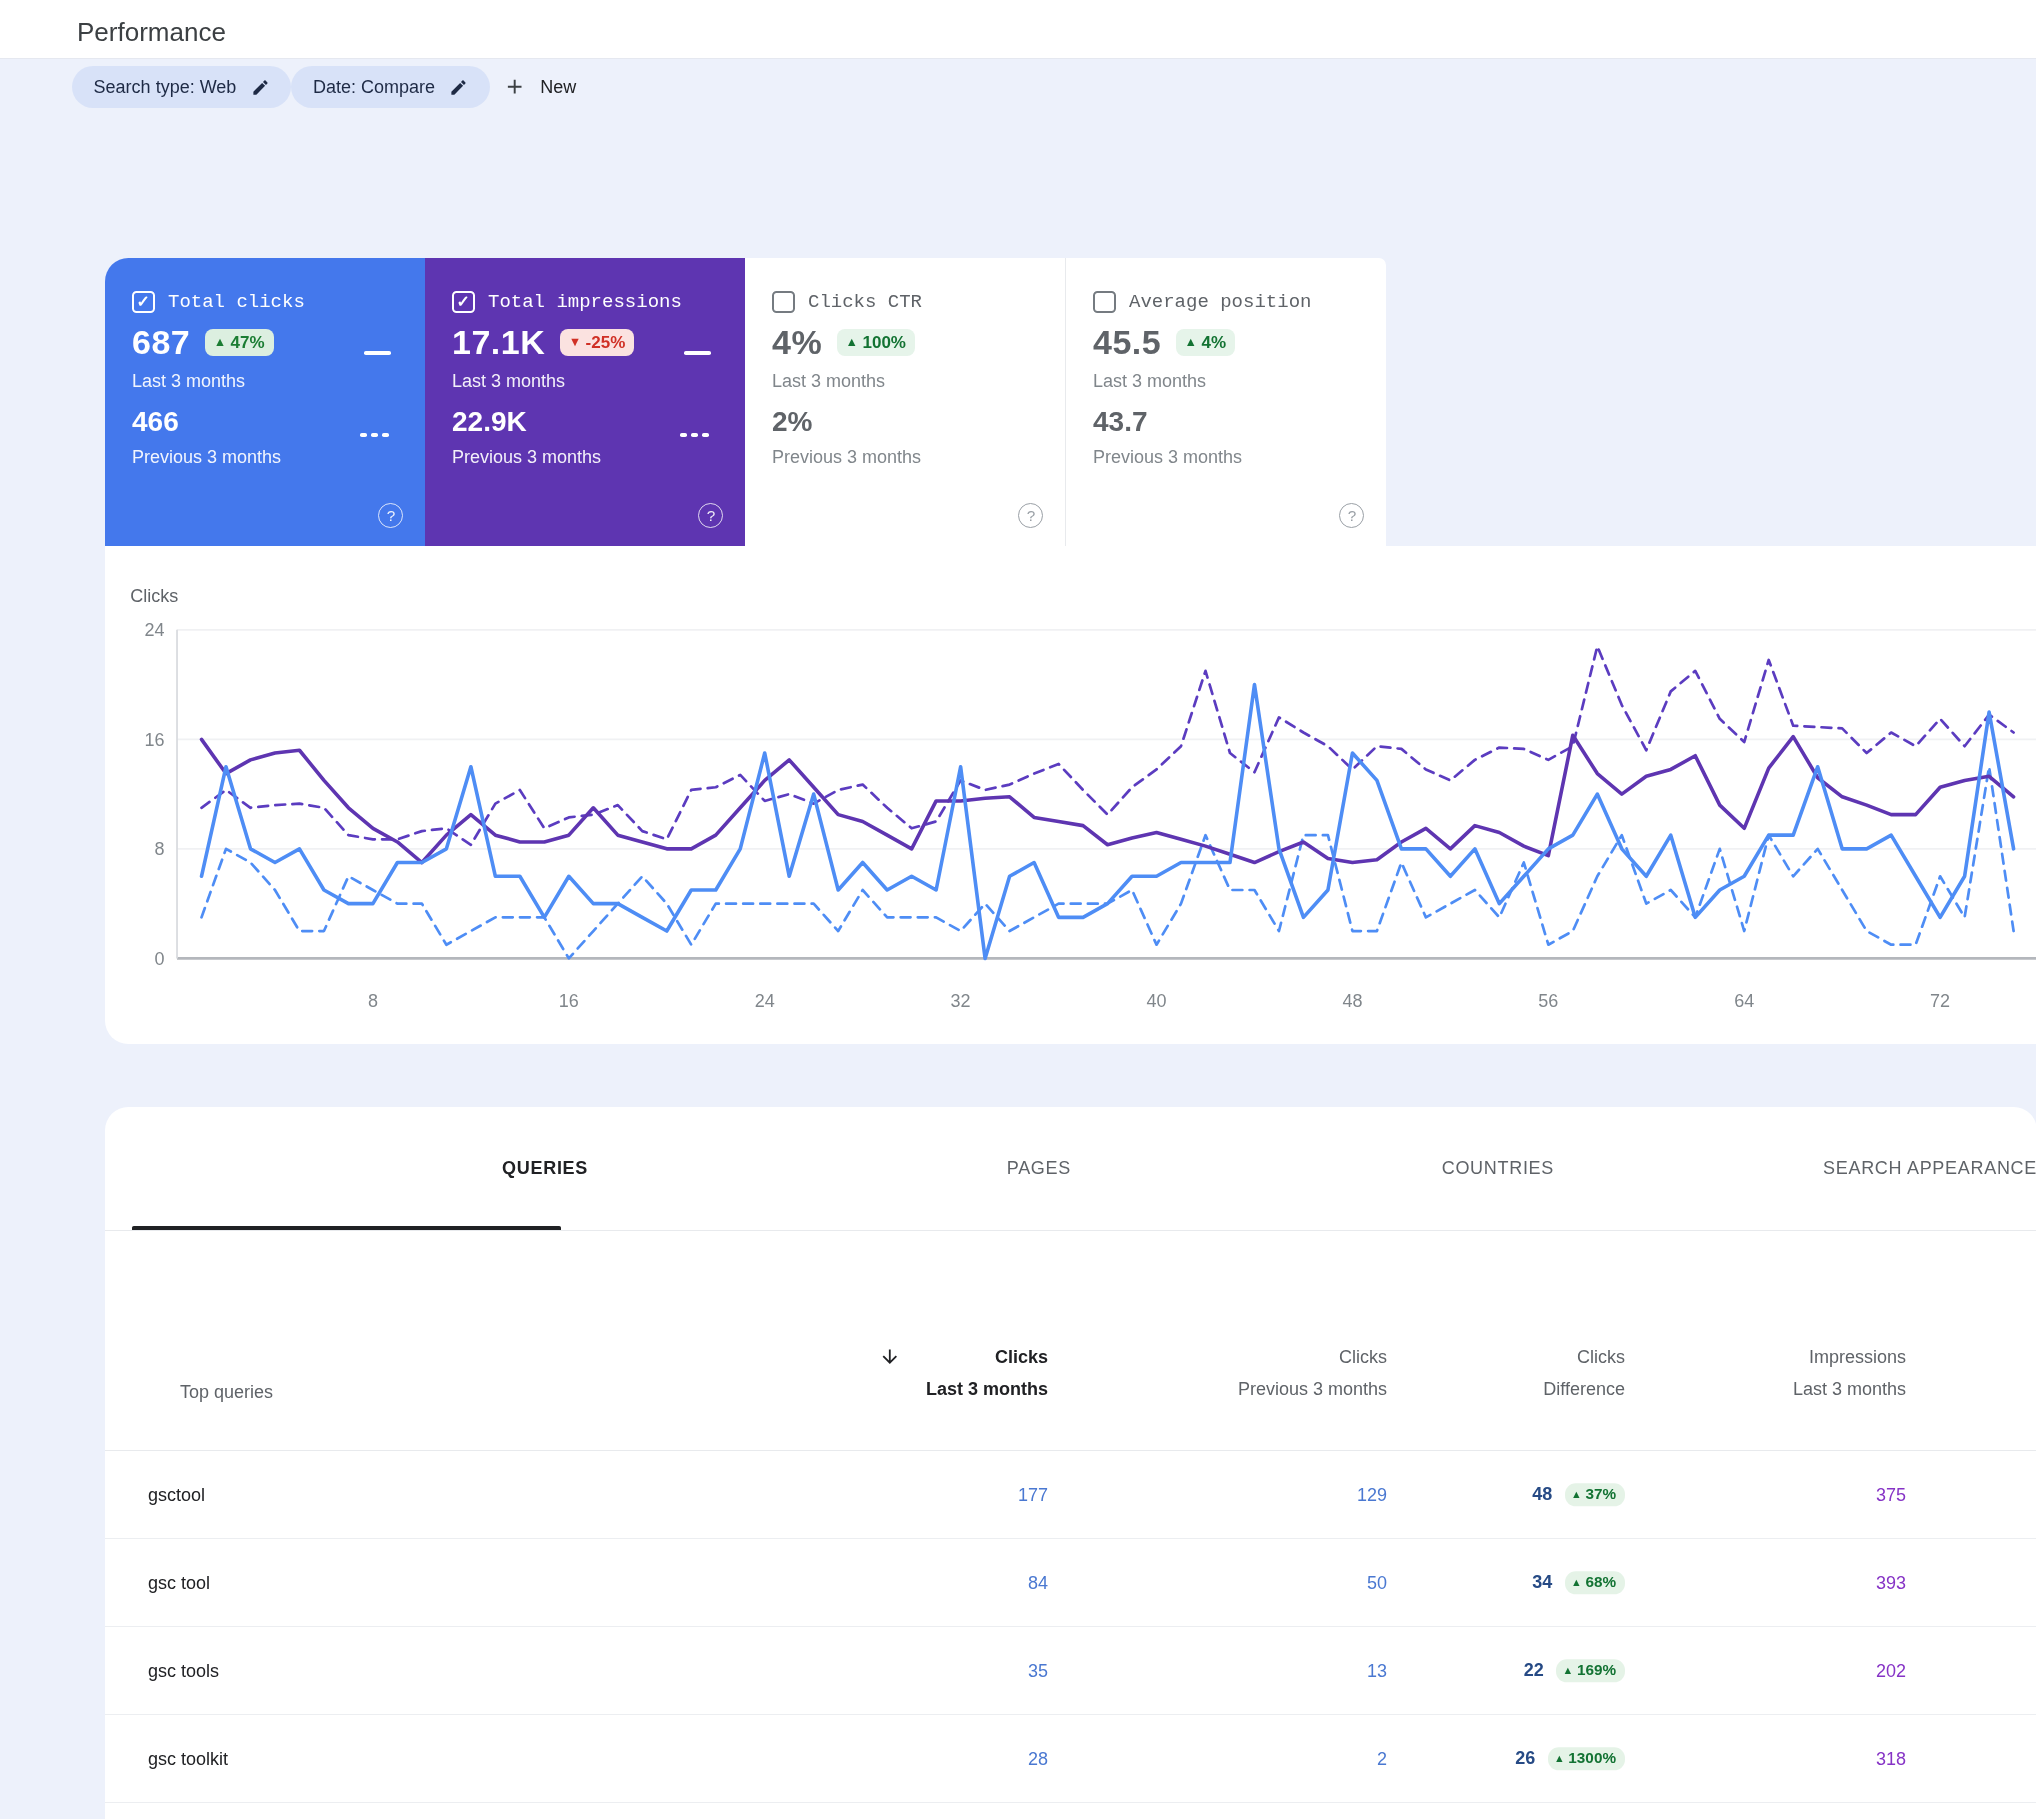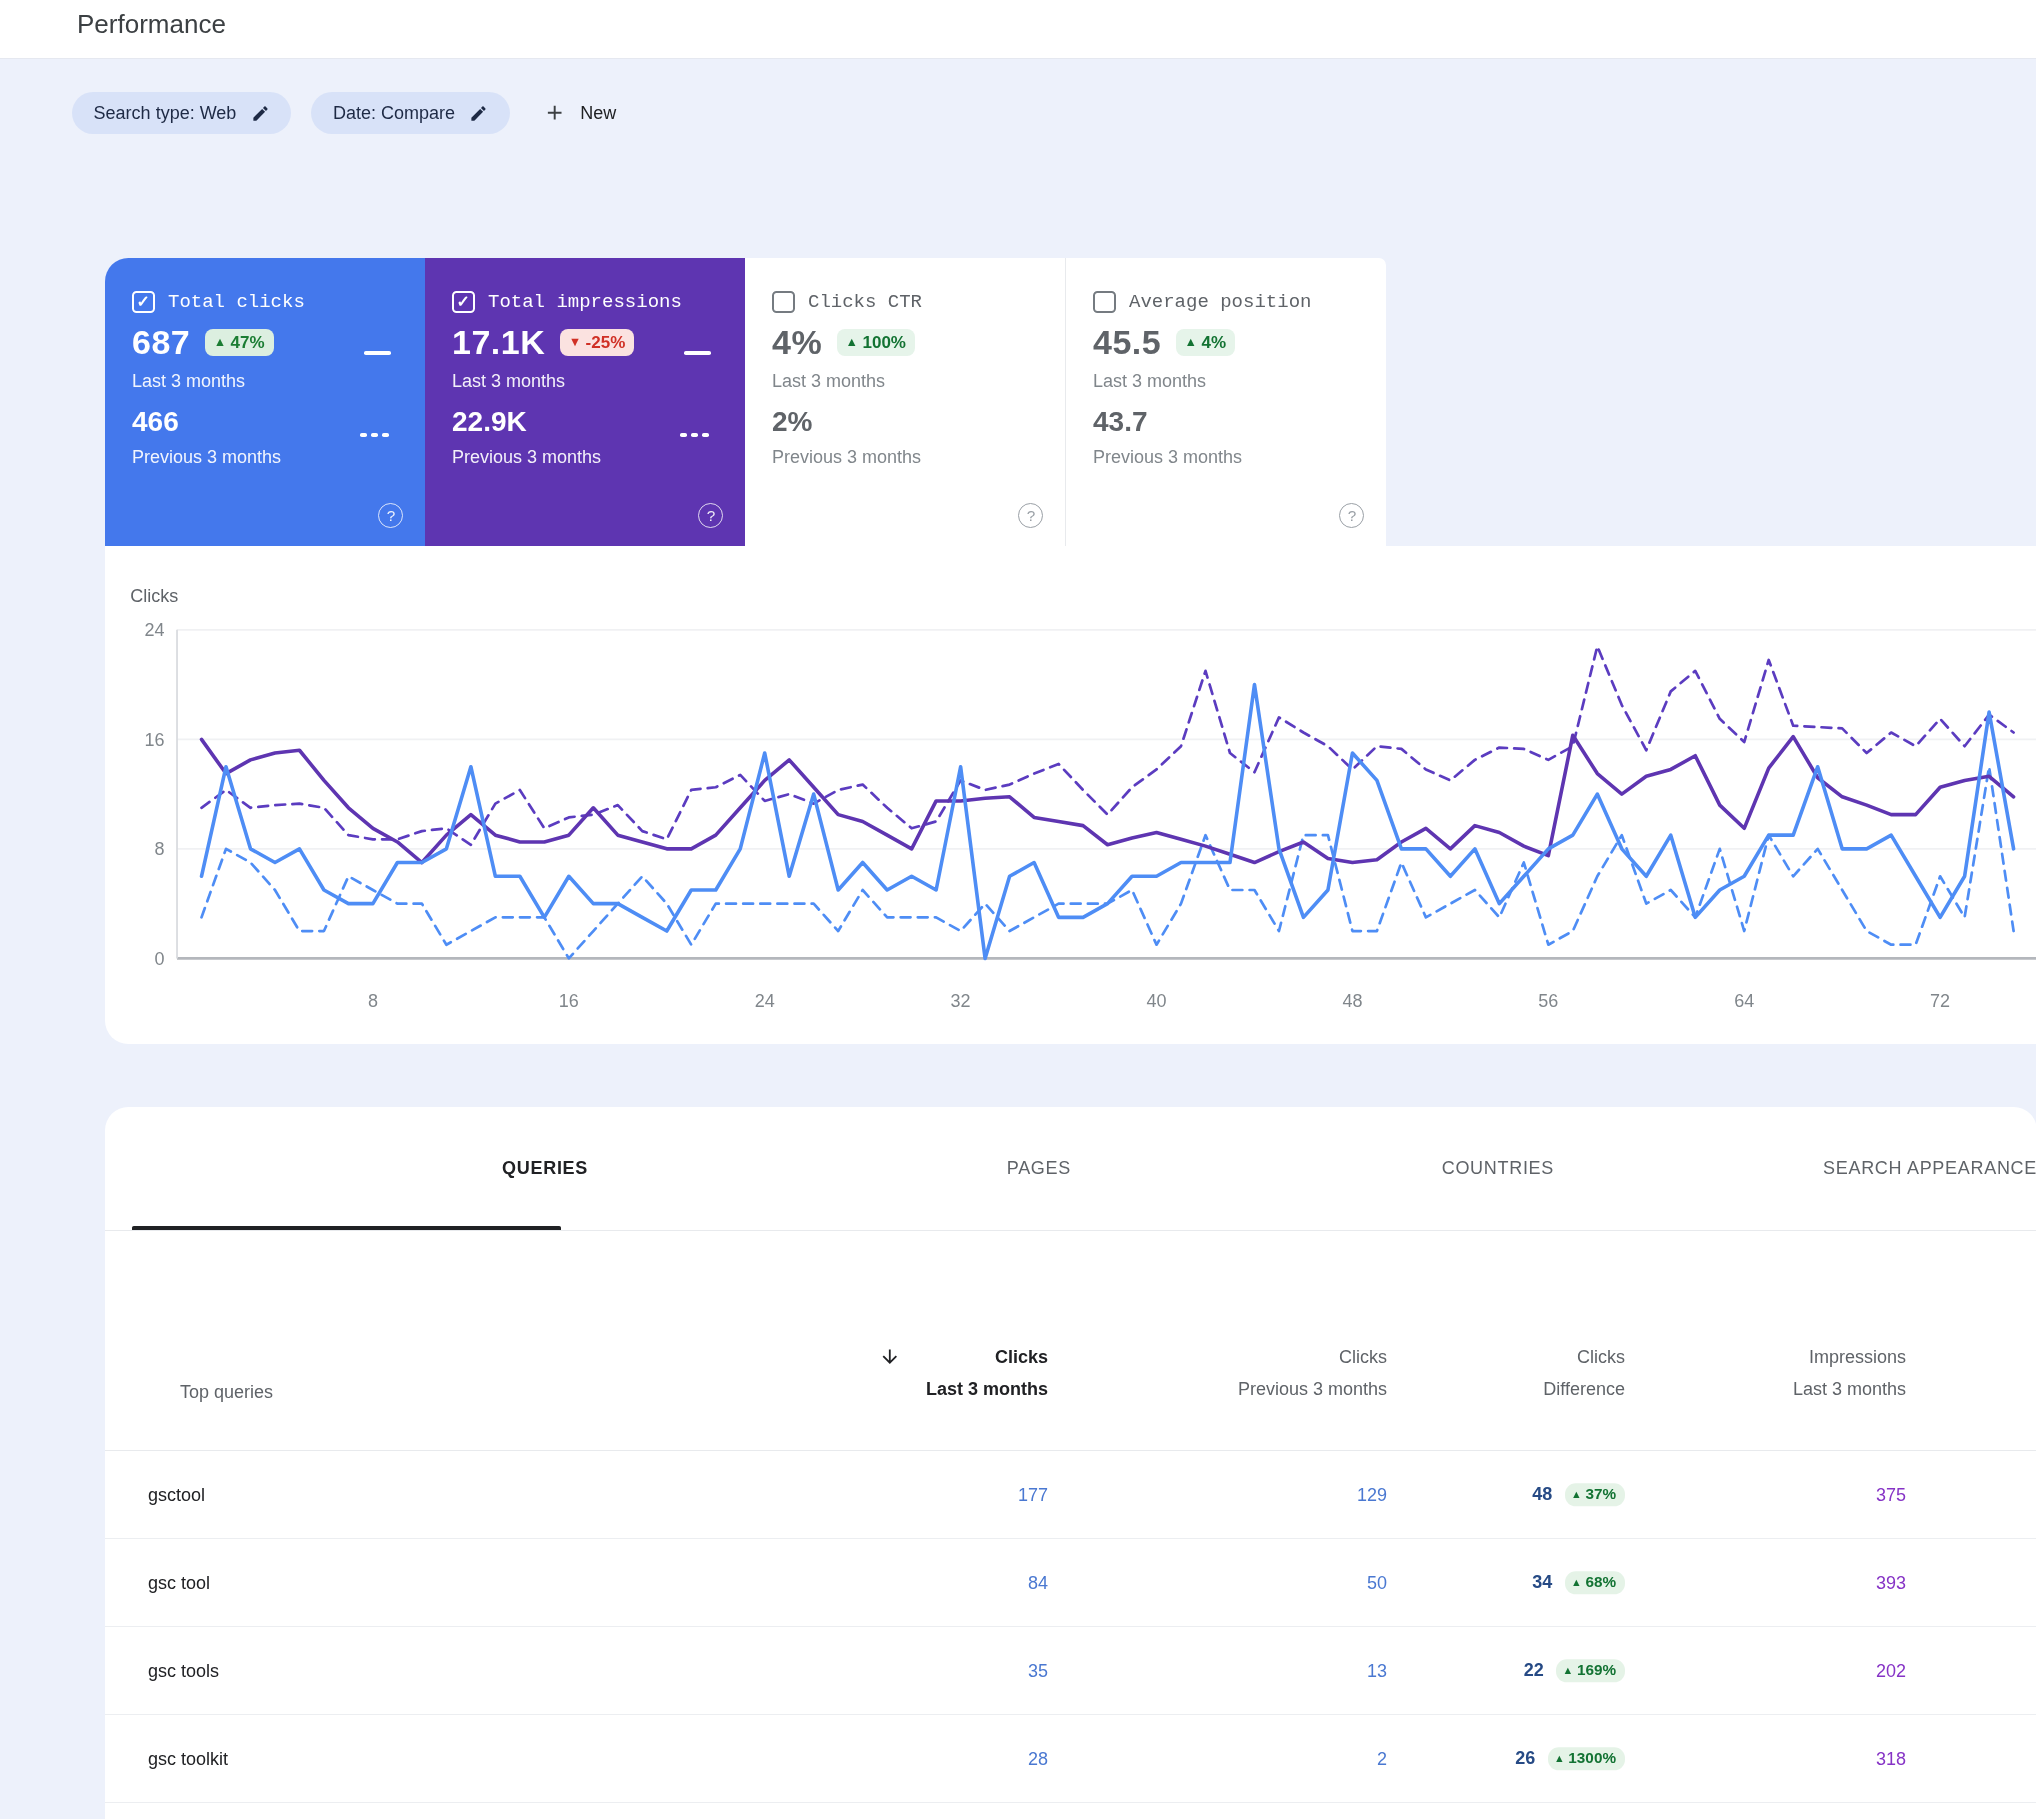--- a/index.html
+++ b/index.html
@@ -6,23 +6,23 @@
   html,body { width:2037px; height:1820px; }
   body {
     position:relative; overflow:hidden;
     background:#edf1fb;
     font-family:"Liberation Sans", sans-serif;
     color:#202124;
   }
   
   .topbar { position:absolute; left:0; top:0; width:2037px; height:59px;
     background:#ffffff; border-bottom:0.9px solid #e5e8f0; }
-  .page-title { position:absolute; left:77px; top:9px; font-size:26px; color:#3c4043; }
-  
-  .chip-row { position:absolute; left:72px; top:92px; display:flex; align-items:flex-end; gap:20px; }
+  .page-title { position:absolute; left:77px; top:17px; font-size:26px; color:#3c4043; }
+  
+  .chip-row { position:absolute; left:72px; top:66px; display:flex; align-items:flex-end; }
   .chip { display:flex; align-items:center; gap:14.4px; height:42px; padding:0 21.6px;
     background:#d8e2f8; border-radius:21.6px; font-size:18px; color:#1e2a45; cursor:pointer; }
   .chip svg { width:19px; height:19px; fill:#1e2a45; }
   .new-btn { display:flex; align-items:center; gap:14.4px; height:42px; padding:0 12.6px;
     font-size:18px; color:#202124; cursor:pointer; }
   .new-btn svg { width:23.4px; height:23.4px; fill:#3c4043; }
   
   .cards-row { position:absolute; left:105px; top:258px; width:1281px; height:288px;
     display:flex; border-radius:23.4px 7.2px 0 0; overflow:hidden; }
   .metric-card { position:relative; flex:1 1 0; padding:32px 27px 0 27px; cursor:pointer; }

